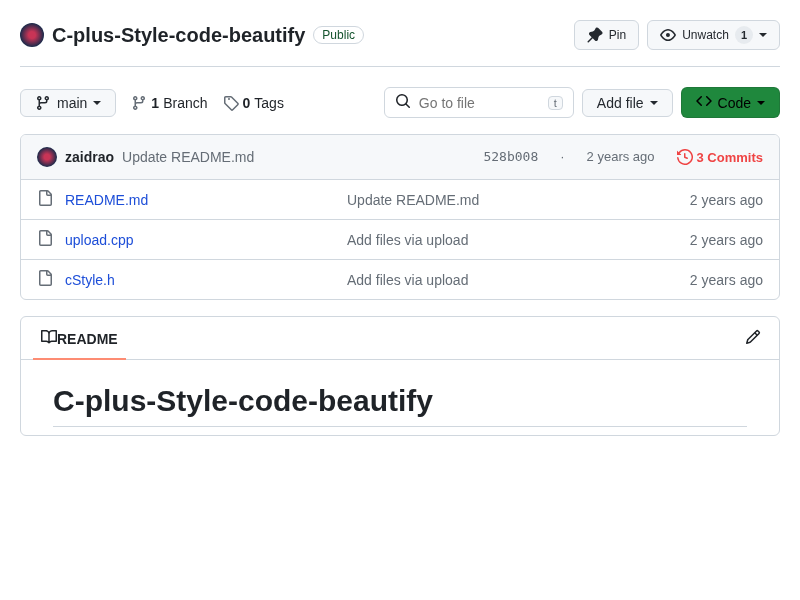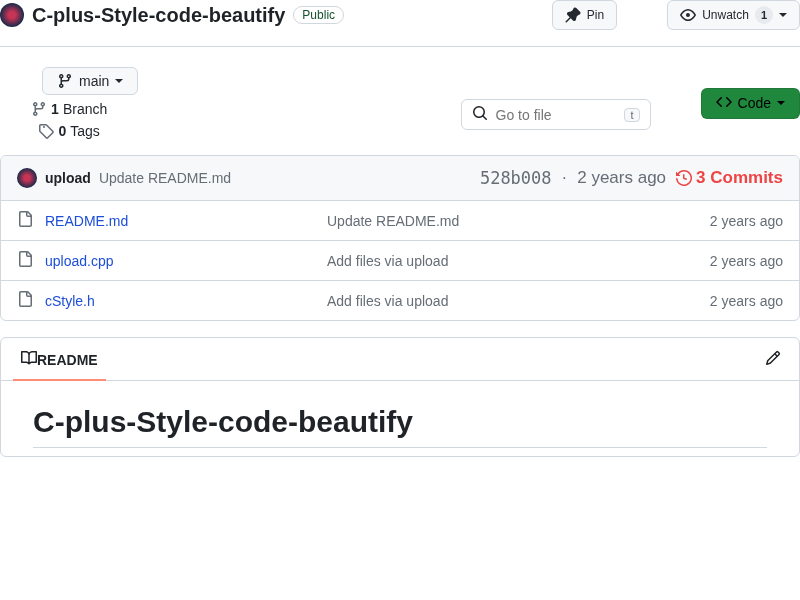--- a/index.html
+++ b/index.html
@@ -1,54 +1,54 @@
 <!DOCTYPE html>
 <html><head>
   <meta charset="utf-8">
   <style>
     * { box-sizing: border-box; margin: 0; padding: 0; }
     body { font-family: -apple-system, BlinkMacSystemFont, "Segoe UI", Helvetica, Arial, sans-serif; color: #1f2328; font-size: 14px; background: #fff; }
     
-    .container { }
+    .container { padding: 20px; }
     
     
     .repo-header { display: flex; align-items: center; justify-content: space-between; padding-bottom: 16px; border-bottom: 1px solid #d0d7de; }
     .repo-title-group { display: flex; align-items: center; gap: 8px; }
     .avatar { width: 24px; height: 24px; border-radius: 50%; background: radial-gradient(circle, #c83456 20%, #1a2a4a 70%); flex-shrink: 0; }
     .repo-name { font-size: 20px; font-weight: 600; color: #1f2328; }
     .badge { font-size: 12px; color: #14532d; border: 1px solid #d0d7de; border-radius: 2em; padding: 1px 8px; font-weight: 500; }
     .header-actions { display: flex; gap: 8px; }
     
-    .btn { display: inline-flex; align-items: center; gap: 6px; padding: 5px 12px; font-size: 12px; font-weight: 500; border: 1px solid #d0d7de; border-radius: 6px; background: #f6f8fa; color: #24292f; cursor: pointer; white-space: nowrap; margin-left: 42px; }
+    .btn { display: inline-flex; align-items: center; gap: 6px; padding: 5px 12px; font-size: 12px; font-weight: 500; border: 1px solid #d0d7de; border-radius: 6px; background: #f6f8fa; color: #24292f; cursor: pointer; white-space: nowrap; }
     .btn-icon { display: inline-flex; }
     .counter { background: #afb8c133; border-radius: 2em; padding: 0 6px; font-size: 11px; font-weight: 600; min-width: 18px; text-align: center; line-height: 18px; }
     
     
     .toolbar { display: flex; align-items: center; justify-content: space-between; margin-top: 20px; gap: 8px; }
-    .toolbar-left { display: flex; align-items: center; gap: 6px; flex-direction: column; }
+    .toolbar-left { display: flex; align-items: center; gap: 15px; }
     .toolbar-right { display: flex; align-items: center; gap: 8px; }
     .branch-btn { font-size: 14px; padding: 5px 14px; }
     .branch-info { display: flex; align-items: center; gap: 4px; font-size: 14px; color: #1f2328; }
     .branch-info svg { color: #656d76; }
     
-    .search-box { display: flex; align-items: center; border: 1px solid #d0d7de; border-radius: 6px; padding: 5px 10px; width: 190px; background: #fff; gap: 8px; margin-top: 23px; }
+    .search-box { display: flex; align-items: center; border: 1px solid #d0d7de; border-radius: 6px; padding: 5px 10px; width: 190px; background: #fff; gap: 8px; }
     .search-box input { border: none; outline: none; font-size: 14px; width: 100%; color: #656d76; background: transparent; }
     .kbd { border: 1px solid #d0d7de; border-radius: 4px; padding: 0 5px; font-size: 11px; color: #656d76; background: #f6f8fa; }
     
     .btn-primary { background: #1f883d; color: #000000; border-color: rgba(31,35,40,0.15); font-size: 14px; padding: 5px 14px; }
     .add-file-btn { font-size: 14px; padding: 5px 14px; }
     
     
     .file-box { border: 1px solid #d0d7de; border-radius: 6px; margin-top: 16px; overflow: hidden; }
     .commit-bar { display: flex; align-items: center; justify-content: space-between; padding: 12px 16px; background: #f6f8fa; border-bottom: 1px solid #d0d7de; }
     .commit-left { display: flex; align-items: center; gap: 8px; }
     .commit-avatar { width: 20px; height: 20px; border-radius: 50%; background: radial-gradient(circle, #c83456 20%, #1a2a4a 70%); }
     .commit-author { font-weight: 600; font-size: 14px; }
     .commit-msg { color: #656d76; font-size: 14px; }
-    .commit-right { display: flex; align-items: center; gap: 10px; font-size: 17px; color: #656d76; }
+    .commit-right { display: flex; gap: 22px; font-size: 13px; color: #656d76; }
     .commit-hash { font-family: ui-monospace, monospace; }
     .commits-link { display: flex; align-items: center; gap: 4px; color: #ef4444; font-weight: 600; }
     
     .file-row { display: flex; align-items: center; padding: 10px 16px; border-bottom: 1px solid #d0d7de; font-size: 14px; }
     .file-row:last-child { border-bottom: none; }
     .file-name-col { display: flex; align-items: center; gap: 12px; width: 310px; }
     .file-name-col svg { color: #656d76; flex-shrink: 0; }
     .file-msg-col { flex: 1; color: #656d76; }
     .file-time-col { color: #656d76; text-align: right; width: 120px; }
     .file-link { color: #1d4ed8; }
@@ -126,37 +126,41 @@
     <div class="toolbar-right">
       <div class="search-box">
         <span>
           <svg width="16" height="16" viewBox="0 0 16 16" fill="#656d76">
               <path d="M10.68 11.74a6 6 0 0 1-7.922-8.982 6 6 0 0 1 8.982 7.922l3.04 3.04a.749.749 0 0 1-.326 1.275.749.749 0 0 1-.734-.215ZM11.5 7a4.499 4.499 0 1 0-8.997 0A4.499 4.499 0 0 0 11.5 7Z"></path>
             </svg>
         </span>
         <input type="text" placeholder="Go to file" style="">
         <span class="kbd">t</span>
       </div>
+      <button class="btn add-file-btn">
+        <span>Add file</span>
+        <span class="caret"></span>
+      </button>
       <button class="btn btn-primary">
         <span>
           <svg width="16" height="16" viewBox="0 0 16 16" fill="#fff">
               <path d="m11.28 3.22 4.25 4.25a.75.75 0 0 1 0 1.06l-4.25 4.25a.749.749 0 0 1-1.275-.326.749.749 0 0 1 .215-.734L13.94 8l-3.72-3.72a.749.749 0 0 1 .326-1.275.749.749 0 0 1 .734.215Zm-6.56 0a.751.751 0 0 1 1.042.018.751.751 0 0 1 .018 1.042L2.06 8l3.72 3.72a.749.749 0 0 1-.326 1.275.749.749 0 0 1-.734-.215L.47 8.53a.75.75 0 0 1 0-1.06Z"></path>
             </svg>
         </span>
         <span>Code</span>
         <span class="caret"></span>
       </button>
     </div>
   </div>
 
   <div class="file-box">
     <div class="commit-bar">
       <div class="commit-left">
         <div class="commit-avatar"></div>
-        <span class="commit-author">upload</span>
+        <span class="commit-author">zaidrao</span>
         <span class="commit-msg">Update README.md</span>
       </div>
       <div class="commit-right">
         <span class="commit-hash">528b008</span>
         <span>·</span>
         <span>2 years ago</span>
         <a class="commits-link">
           <svg width="16" height="16" viewBox="0 0 16 16">
               <path d="m.427 1.927 1.215 1.215a8.002 8.002 0 1 1-1.6 5.685.75.75 0 1 1 1.493-.154 6.5 6.5 0 1 0 1.18-4.458l1.358 1.358A.25.25 0 0 1 3.896 6H.25A.25.25 0 0 1 0 5.75V2.104a.25.25 0 0 1 .427-.177ZM7.75 4a.75.75 0 0 1 .75.75v2.992l2.028.812a.75.75 0 0 1-.557 1.392l-2.5-1A.751.751 0 0 1 7 8.25v-3.5A.75.75 0 0 1 7.75 4Z"></path>
             </svg>

